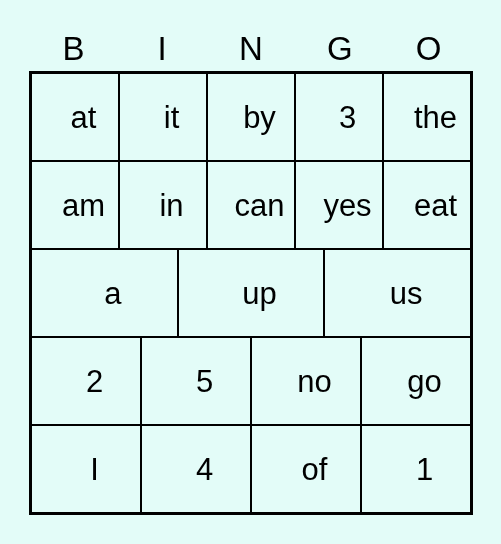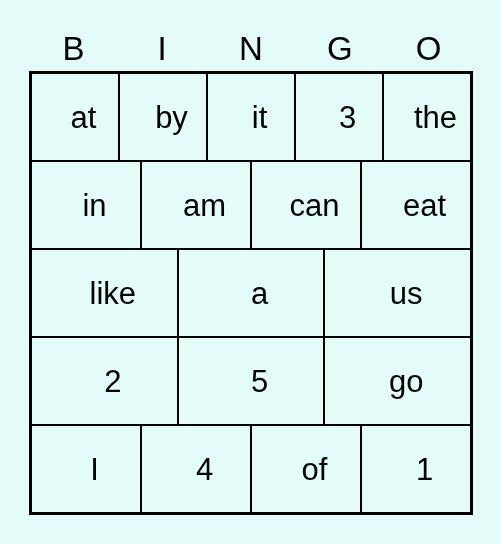--- a/index.html
+++ b/index.html
@@ -92,42 +92,44 @@
     <div class="header-cell">I</div>
     <div class="header-cell">N</div>
     <div class="header-cell">G</div>
     <div class="header-cell">O</div>
   </div>
 
   <div id="grid">
 
     <div class="grid-row">
       <div class="grid-cell">at</div>
+      <div class="grid-cell">it</div>
       <div class="grid-cell">by</div>
-      <div class="grid-cell">it</div>
       <div class="grid-cell">3</div>
       <div class="grid-cell">the</div>
     </div>
 
     <div class="grid-row">
+      <div class="grid-cell">am</div>
       <div class="grid-cell">in</div>
-      <div class="grid-cell">am</div>
       <div class="grid-cell">can</div>
+      <div class="grid-cell">yes</div>
       <div class="grid-cell">eat</div>
     </div>
 
     <div class="grid-row">
-      <div class="grid-cell">like</div>
       <div class="grid-cell">a</div>
+      <div class="grid-cell">up</div>
       <div class="grid-cell">us</div>
     </div>
 
     <div class="grid-row">
       <div class="grid-cell">2</div>
       <div class="grid-cell">5</div>
+      <div class="grid-cell">no</div>
       <div class="grid-cell">go</div>
     </div>
 
     <div class="grid-row">
       <div class="grid-cell">I</div>
       <div class="grid-cell">4</div>
       <div class="grid-cell">of</div>
       <div class="grid-cell">1</div>
     </div>
 

